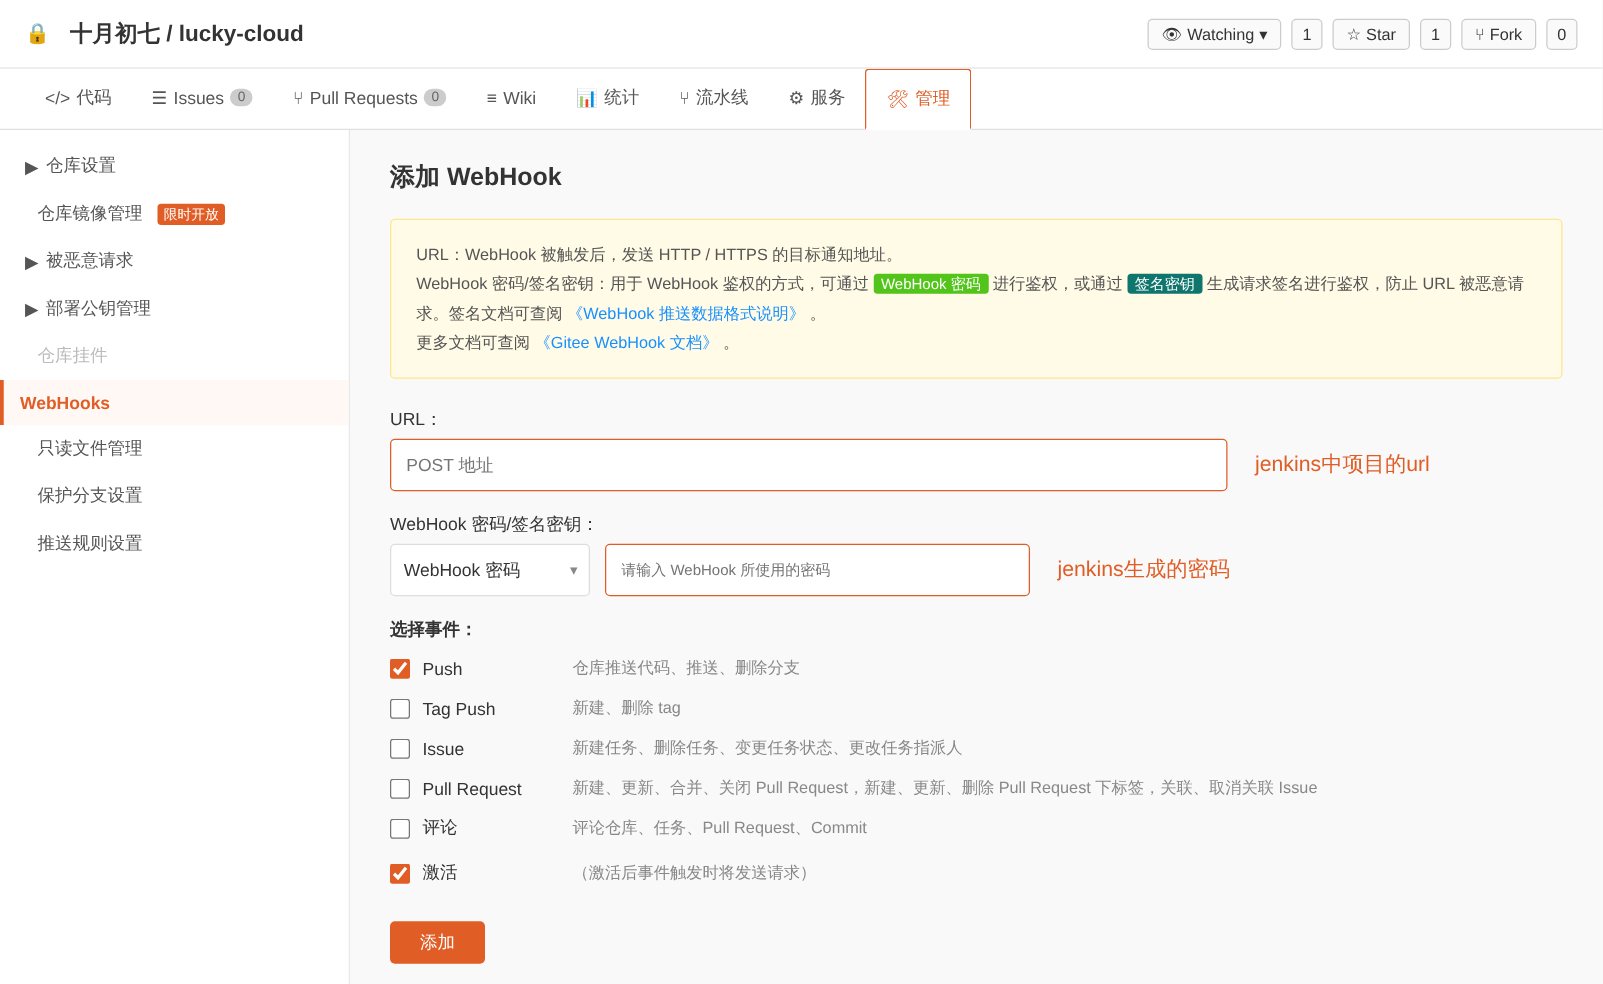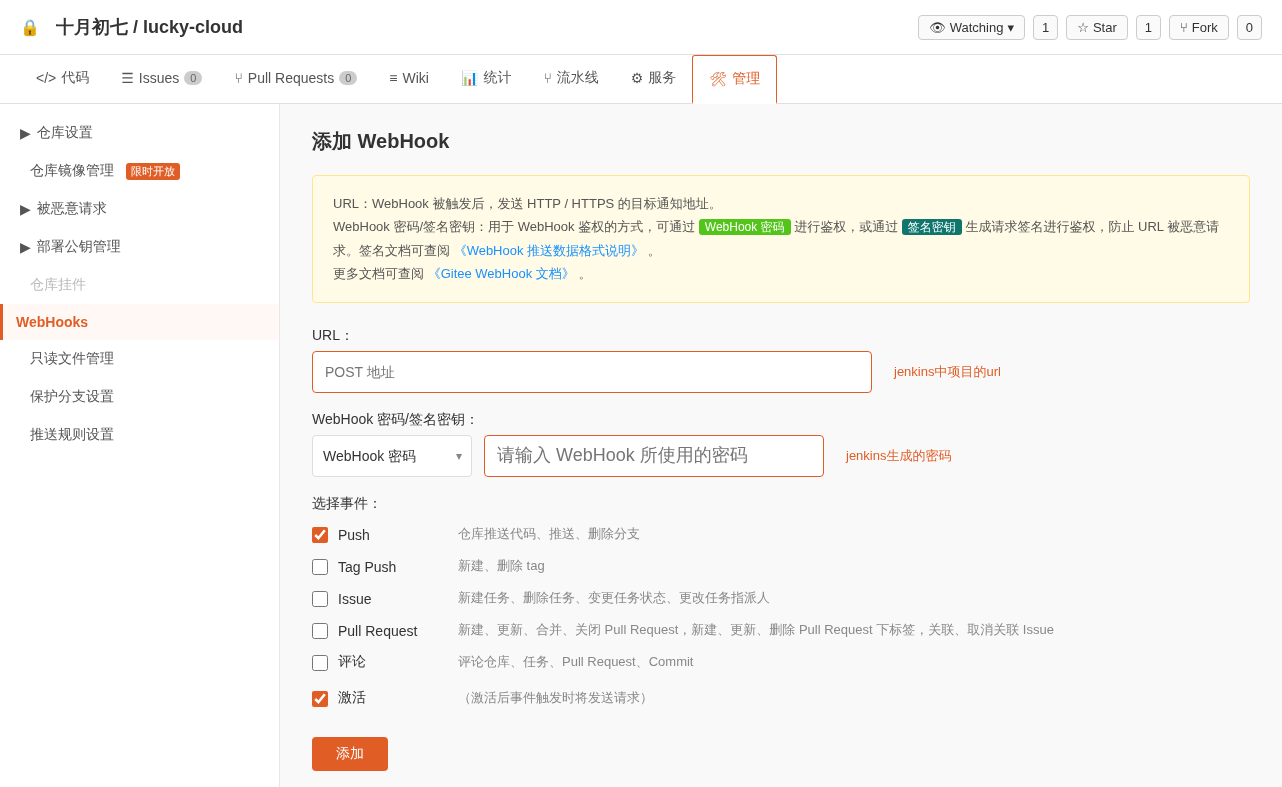--- a/index.html
+++ b/index.html
@@ -40,33 +40,33 @@
     
     .info-box { background: #fffbe6; border: 1px solid #ffe58f; border-radius: 4px; padding: 16px 20px; margin-bottom: 24px; line-height: 1.8; font-size: 13px; color: #555; }
     .info-box a { color: #1890ff; text-decoration: none; }
     .tag-green { background: #52c41a; color: #fff; border-radius: 3px; padding: 1px 6px; font-size: 12px; }
     .tag-blue { background: #0f766e; color: #fff; border-radius: 3px; padding: 1px 6px; font-size: 12px; }
 
     
     .form-group { margin-bottom: 18px; }
     .form-label { font-size: 14px; color: #333; margin-bottom: 6px; display: block; font-weight: 500; }
     .form-row { display: flex; align-items: flex-start; gap: 12px; }
-    .form-hint { color: #e05d26; font-size: 13px; margin-left: 10px; align-self: center; }
-
-    .url-input { width: 560px; height: 42px; border: 1px solid #e05d26; border-radius: 4px; padding: 0 12px; font-size: 14px; color: #999; outline: none; }
+    .form-hint { color: #e05d26; font-size: 17px; margin-left: 10px; align-self: center; }
+
+    .url-input { width: 670px; height: 42px; border: 1px solid #e05d26; border-radius: 4px; padding: 0 12px; font-size: 14px; color: #999; outline: none; }
 
     .webhook-type-select { width: 160px; height: 42px; border: 1px solid #ddd; border-radius: 4px; padding: 0 10px; font-size: 14px; color: #333; background: #fff; cursor: pointer; outline: none; appearance: none; -webkit-appearance: none; }
-    .password-input { width: 340px; height: 42px; border: 1px solid #e05d26; border-radius: 4px; padding: 0 12px; font-size: 18px; color: #999; outline: none; }
+    .password-input { width: 340px; height: 42px; border: 1px solid #e05d26; border-radius: 4px; padding: 0 12px; font-size: 12px; color: #999; outline: none; }
 
     
     .select-wrapper { position: relative; display: inline-block; }
     .select-wrapper::after { content: "▾"; position: absolute; right: 10px; top: 50%; transform: translateY(-50%); color: #888; pointer-events: none; font-size: 12px; }
 
     
-    .events-label { font-size: 14px; color: #333; font-weight: 400; margin-bottom: 12px; }
+    .events-label { font-size: 14px; color: #333; font-weight: 700; margin-bottom: 12px; }
     .event-row { display: flex; align-items: flex-end; margin-bottom: 14px; gap: 10px; }
     .event-checkbox { width: 16px; height: 16px; cursor: pointer; accent-color: #e05d26; flex-shrink: 0; margin-top: 2px; }
     .event-name { font-size: 14px; color: #333; min-width: 100px; }
     .event-desc { font-size: 13px; color: #888; margin-left: 10px; }
 
     
     .btn-add { background: #e05d26; color: #fff; border: none; border-radius: 4px; padding: 8px 24px; font-size: 14px; cursor: pointer; margin-top: 10px; }
   </style>
 </head>
 <body>

